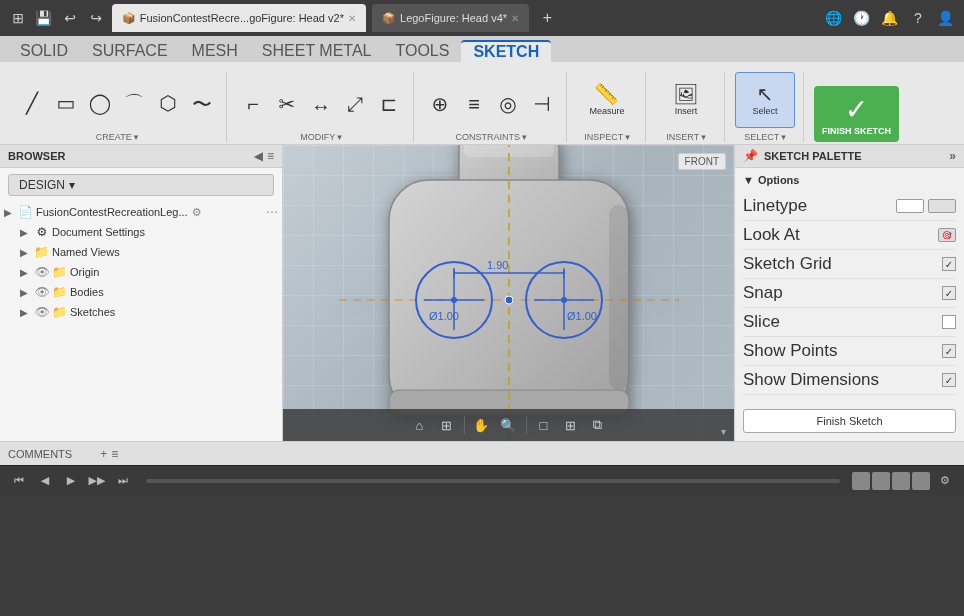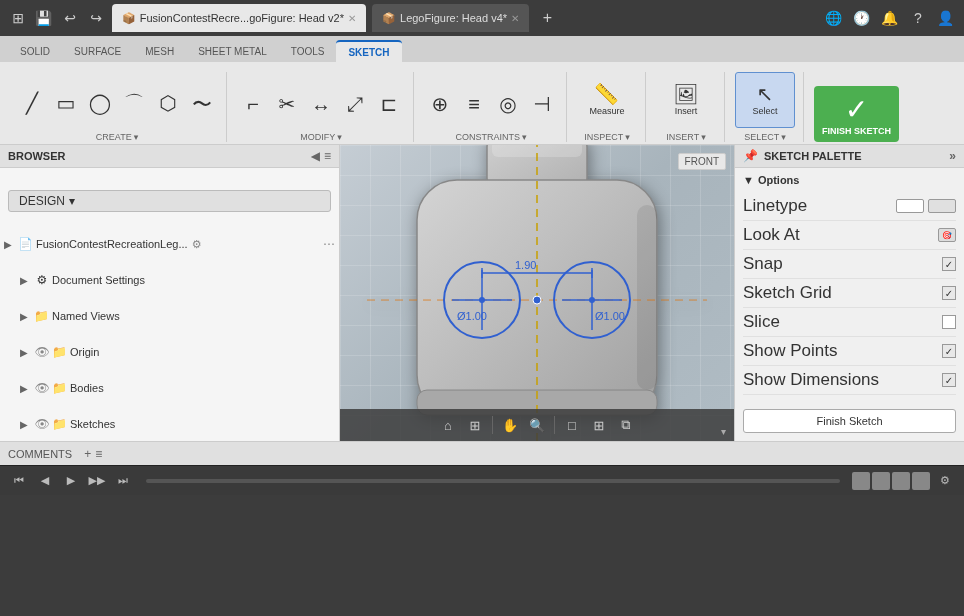--- a/index.html
+++ b/index.html
@@ -9,36 +9,36 @@
     #top-bar { display: flex; align-items: center; background: #3c3c3c; height: 36px; padding: 0 8px; gap: 6px; }
     .top-icon { width: 20px; height: 20px; display: flex; align-items: center; justify-content: center; color: #ccc; font-size: 14px; cursor: pointer; }
     .tab-item { display: flex; align-items: center; background: #555; color: #ddd; padding: 4px 10px; border-radius: 4px 4px 0 0; font-size: 11px; gap: 4px; height: 28px; cursor: pointer; }
     .tab-item.active { background: #e8e8e8; color: #333; }
     .tab-close { font-size: 10px; color: #999; cursor: pointer; }
     .tab-add { color: #ccc; font-size: 16px; cursor: pointer; width: 24px; text-align: center; }
 
     
     #ribbon { background: #e8e8e8; border-bottom: 1px solid #ccc; }
     #ribbon-tabs { display: flex; background: #d0d0d0; height: 26px; align-items: flex-end; padding-left: 8px; }
-    .ribbon-tab { padding: 4px 12px; font-size: 10px; cursor: pointer; color: #555; background: #d0d0d0; border-radius: 4px 4px 0 0; height: 22px; display: flex; align-items: center; text-align: center; }
+    .ribbon-tab { padding: 4px 12px; font-size: 16px; cursor: pointer; color: #555; background: #d0d0d0; border-radius: 4px 4px 0 0; height: 22px; display: flex; align-items: center; text-align: center; }
     .ribbon-tab.active { background: #e8e8e8; color: #1565c0; font-weight: bold; border-top: 2px solid #1565c0; }
     #ribbon-content { display: flex; align-items: flex-end; padding: 4px 8px 2px; gap: 2px; height: 82px; background: #e8e8e8; }
     .ribbon-group { display: flex; flex-direction: column; align-items: center; border-right: 1px solid #ccc; padding: 0 8px; height: 70px; justify-content: flex-end; gap: 2px; }
     .ribbon-group-label { font-size: 9px; color: #666; text-align: center; margin-top: 2px; display: flex; align-items: center; gap: 2px; }
     .ribbon-buttons { display: flex; gap: 2px; align-items: flex-end; }
     .ribbon-btn { display: flex; flex-direction: column; align-items: center; justify-content: center; cursor: pointer; padding: 2px 4px; border-radius: 3px; min-width: 32px; height: 48px; }
     .ribbon-btn .btn-icon { font-size: 20px; line-height: 1; }
     .ribbon-btn .btn-label { font-size: 9px; color: #333; text-align: center; margin-top: 2px; }
     .ribbon-btn-large { height: 56px; min-width: 60px; }
     .finish-sketch-btn { background: #4caf50; color: white; border-radius: 4px; display: flex; align-items: center; justify-content: center; padding: 4px 8px; cursor: pointer; height: 56px; }
     .finish-sketch-btn .btn-icon { font-size: 24px; }
     .finish-sketch-btn .btn-label { font-size: 10px; color: white; font-weight: bold; text-align: center; }
 
     
-    #browser { width: 340px; background: #f5f5f5; border-right: 1px solid #ccc; display: flex; flex-direction: column; gap: 16px; }
+    #browser { width: 283px; background: #f5f5f5; border-right: 1px solid #ccc; display: flex; flex-direction: column; }
     #browser-header { display: flex; align-items: center; justify-content: space-between; padding: 4px 8px; background: #e0e0e0; border-bottom: 1px solid #ccc; }
     #browser-title { font-size: 11px; font-weight: bold; color: #333; }
     .browser-controls { display: flex; gap: 4px; }
     .browser-ctrl { font-size: 12px; color: #666; cursor: pointer; }
     .design-btn { background: #e0e0e0; border: 1px solid #bbb; border-radius: 3px; padding: 3px 10px; font-size: 12px; cursor: pointer; display: flex; align-items: center; gap: 4px; margin: 6px 8px; }
     .tree-item { display: flex; align-items: center; padding: 2px 4px; cursor: pointer; }
     .tree-arrow { width: 14px; color: #666; font-size: 10px; }
     .tree-icon { width: 16px; height: 16px; display: flex; align-items: center; justify-content: center; font-size: 12px; margin-right: 2px; }
     .tree-label { font-size: 11px; color: #333; }
     .tree-indent-1 { padding-left: 20px; }
@@ -55,21 +55,21 @@
     
     .lego-head { position: absolute; top: 50%; left: 50%; transform: translate(-50%, -52%); }
     .lego-body-svg { filter: drop-shadow(2px 4px 8px rgba(0,0,0,0.4)); }
 
     
     .front-label { position: absolute; top: 8px; right: 8px; background: #e8e8e8; border: 1px solid #ccc; padding: 2px 6px; font-size: 10px; color: #555; border-radius: 2px; }
     .btm-btn { width: 24px; height: 22px; display: flex; align-items: center; justify-content: center; color: #ccc; font-size: 13px; cursor: pointer; border-radius: 2px; }
     .btm-separator { width: 1px; height: 18px; background: #666; margin: 0 2px; }
 
     
-    #comments-bar { height: 24px; background: #e0e0e0; border-top: 1px solid #ccc; display: flex; align-items: center; padding: 11px 8px; font-size: 11px; color: #555; gap: 8px; }
+    #comments-bar { height: 24px; background: #e0e0e0; border-top: 1px solid #ccc; display: flex; align-items: center; padding: 11px 8px; font-size: 11px; color: #555; gap: 24px; }
     .comments-controls { display: flex; gap: 4px; margin-left: 4px; }
     .comments-ctrl { font-size: 12px; color: #666; cursor: pointer; }
 
     
     #status-bar { height: 30px; background: #3a3a3a; display: flex; align-items: center; padding: 0 8px; gap: 4px; border-top: 1px solid #222; }
     .status-btn { width: 22px; height: 22px; display: flex; align-items: center; justify-content: center; color: #bbb; font-size: 11px; cursor: pointer; }
 
     
     #sketch-palette { width: 230px; background: #f0f0f0; border-left: 1px solid #ccc; display: flex; flex-direction: column; }
     #palette-header { display: flex; align-items: center; background: #e0e0e0; border-bottom: 1px solid #ccc; padding: 4px 8px; font-size: 11px; font-weight: bold; color: #333; }
@@ -413,28 +413,28 @@
       </div>
 
       <div class="palette-row">
         <span class="palette-row-label">Look At</span>
         <div class="palette-row-control">
           <div class="look-at-icon">🎯</div>
         </div>
       </div>
 
       <div class="palette-row">
+        <span class="palette-row-label">Sketch Grid</span>
+        <div class="palette-row-control">
+          <div class="checkbox checked"></div>
+        </div>
+      </div>
+
+      <div class="palette-row">
         <span class="palette-row-label">Snap</span>
-        <div class="palette-row-control">
-          <div class="checkbox checked"></div>
-        </div>
-      </div>
-
-      <div class="palette-row">
-        <span class="palette-row-label">Sketch Grid</span>
         <div class="palette-row-control">
           <div class="checkbox checked"></div>
         </div>
       </div>
 
       <div class="palette-row">
         <span class="palette-row-label">Slice</span>
         <div class="palette-row-control">
           <div class="checkbox"></div>
         </div>

